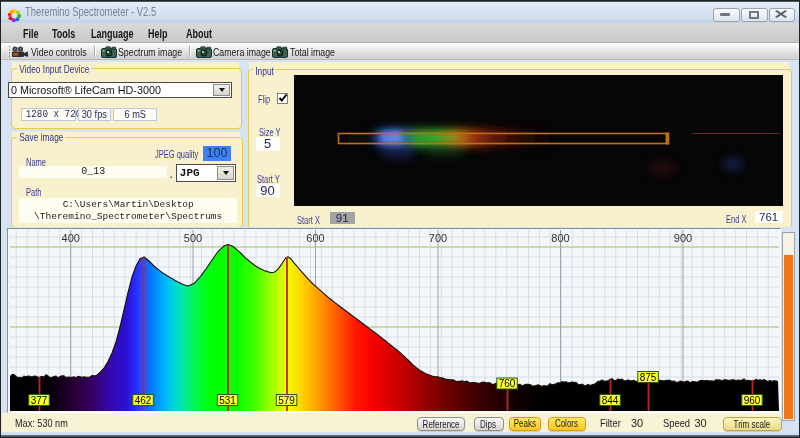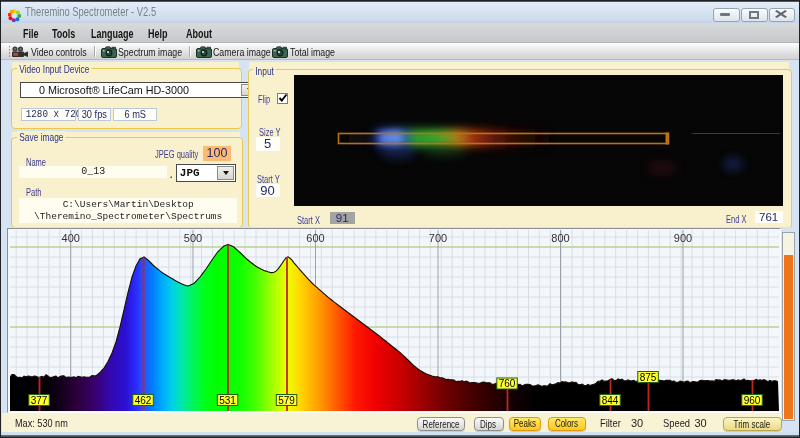--- a/index.html
+++ b/index.html
@@ -104,34 +104,34 @@
     <circle cx="7" cy="5.9" r="1.0" fill="#e8f2ea"></circle>
     <rect x="1.8" y="4" width="1.8" height="1.4" fill="#a8c8b0"></rect>
   </svg>
 <div class="tbtext" style="left:290px;">Total image</div>
 
 <div class="abs" style="left:12px;top:62px;width:227px;height:7px;background:#f9f1cd;"></div>
 <div class="abs" style="left:12px;top:131.5px;width:228px;height:6px;background:#f9f1cd;"></div>
 <div class="abs" style="left:249px;top:61.5px;width:540px;height:8px;background:#f9f1cd;"></div>
 <div class="gbox" style="left:11px;top:68px;width:229px;height:59px;"></div>
 <div class="glabel" style="left:17px;top:62.5px;">Video Input Device</div>
-<div class="ddown" style="left:20px;top:82px;width:222px;height:14px;padding-left:16px;">
+<div class="ddown" style="left:8px;top:82px;width:222px;height:14px;">
  <div style="font-size:11px;color:#111;padding:1px 0 0 2px;white-space:nowrap;transform:scaleX(0.98);transform-origin:0 0;">0 Microsoft® LifeCam HD-3000</div>
  <div class="ddbtn">
       <span class="arr"></span>
     </div>
 </div>
 <div class="wbox" style="left:21.3px;top:107.5px;width:52.4px;height:11.5px;line-height:11px;font-size:10.5px;font-family:Liberation Mono, monospace;"><span style="display:inline-block;transform:scaleX(0.88);">1280 x 720</span></div>
 <div class="wbox" style="left:77.6px;top:107.5px;width:31.8px;height:11.5px;line-height:11px;font-size:10.5px;"><span style="display:inline-block;transform:scaleX(0.88);">30 fps</span></div>
 <div class="wbox" style="left:113.3px;top:107.5px;width:41.9px;height:11.5px;line-height:11px;font-size:10.5px;"><span style="display:inline-block;transform:scaleX(0.88);">6 mS</span></div>
 
 <div class="gbox" style="left:11px;top:137px;width:230px;height:89px;"></div>
 <div class="glabel" style="left:17px;top:131px;">Save image</div>
 <div class="lab" style="left:155px;top:149px;">JPEG quality</div>
-<div class="ibox" style="left:203px;top:146px;width:28px;height:15px;line-height:15px;font-size:12.5px;background:#fdba74;">100</div>
+<div class="ibox" style="left:203px;top:146px;width:28px;height:15px;line-height:15px;font-size:12.5px;background:#3b82f6;">100</div>
 <div class="lab" style="left:26px;top:156.5px;">Name</div>
 <div class="ibox" style="left:19.2px;top:166.4px;width:148px;height:11.6px;line-height:11.6px;font-family:'Liberation Mono',monospace;font-size:10px;color:#222;">0_13</div>
 <div class="abs" style="left:169.5px;top:167px;font-size:12px;color:#222;">.</div>
 <div class="ddown" style="left:175.8px;top:163.5px;width:58.6px;height:16.8px;">
  <div style="font-size:11px;color:#111;padding:2px 0 0 3px;font-family:'Liberation Mono',monospace;font-weight:700;">JPG</div>
  <div class="ddbtn">
       <span class="arr"></span>
     </div>
 </div>
 <div class="lab" style="left:26px;top:187px;">Path</div>

